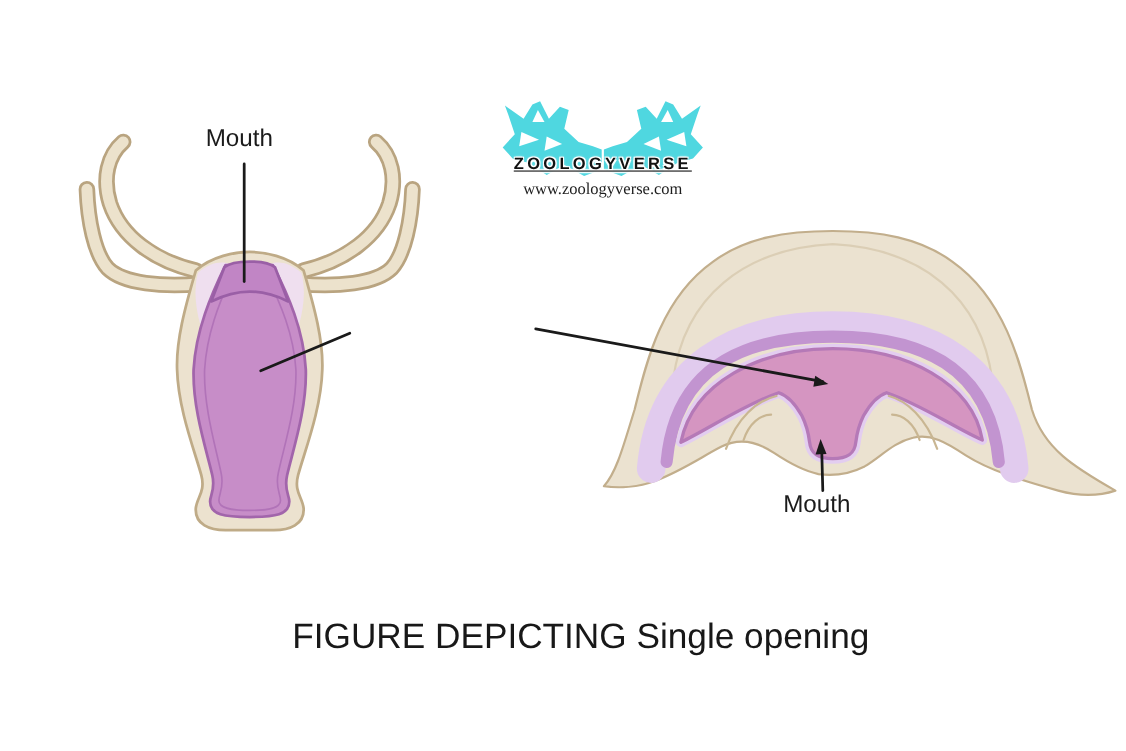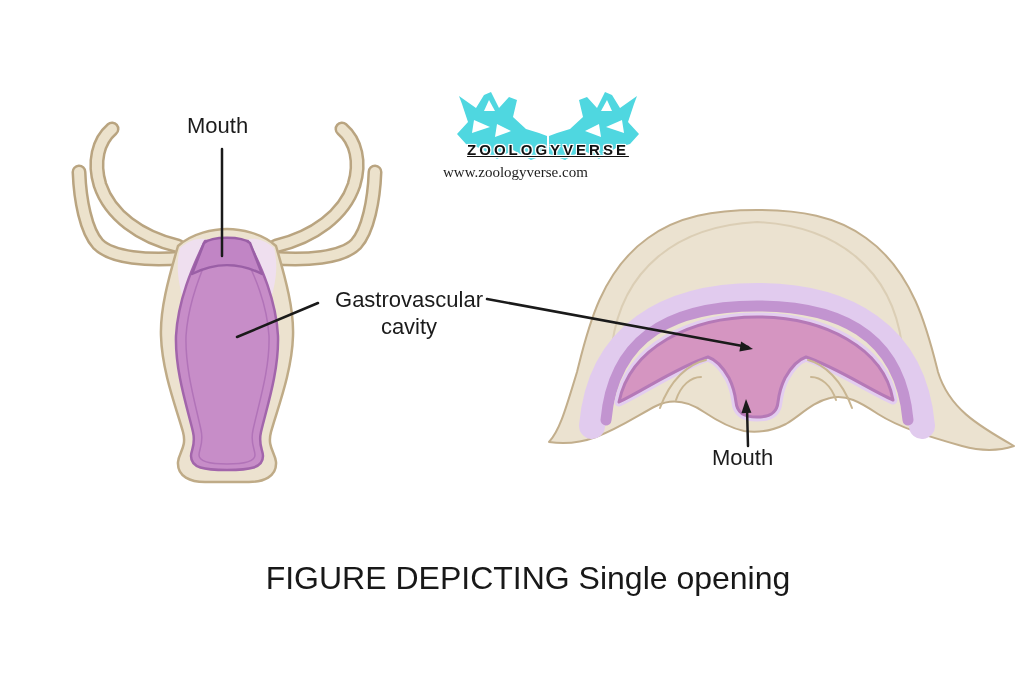--- a/index.html
+++ b/index.html
@@ -12,21 +12,21 @@
   .lbl-hydra-mouth{left:187px;top:112px;}
   .lbl-gastro{left:325px;top:286px;width:168px;}
   .lbl-medusa-mouth{left:712px;top:444px;}
   .brand{
     position:absolute;left:448px;top:141px;width:200px;text-align:center;
     font-size:15px;font-weight:bold;letter-spacing:3px;color:#121212;
     text-shadow:0 0 2px #fff,0 0 3px #fff,1px 1px 0 #fff,-1px -1px 0 #fff,1px -1px 0 #fff,-1px 1px 0 #fff;
     text-decoration:underline;
   }
   .website{
-    position:absolute;left:443px;top:164px;width:210px;
+    position:absolute;left:443px;top:164px;width:210px;text-align:center;
     font-family:"Liberation Serif",serif;font-size:15px;color:#1d1d1d;
   }
   .caption{
     position:absolute;left:0;top:556px;width:1024px;text-align:center;
     font-size:32px;line-height:45px;color:#181818;padding-left:16px;
   }
 </style>
 </head>
 <body>
 
@@ -122,20 +122,19 @@
         <path fill="#ffffff" d="M489,100 L495,111 L484,111 Z"></path>
       </g>
       <use href="#wolfL" transform="translate(1096,0) scale(-1,1)"></use>
     </g>
   </svg>
 
   <div class="brand">ZOOLOGYVERSE</div>
   <div class="website">www.zoologyverse.com</div>
 
   <div class="lbl lbl-hydra-mouth">Mouth</div>
-  <div class="lbl lbl-gastro">Gastrovascular cavity</div>
   <div class="lbl lbl-medusa-mouth">Mouth</div>
 
   <div class="caption">
     <div>FIGURE DEPICTING Single opening</div>
   </div>
 
 </div>
 
 </body></html>

